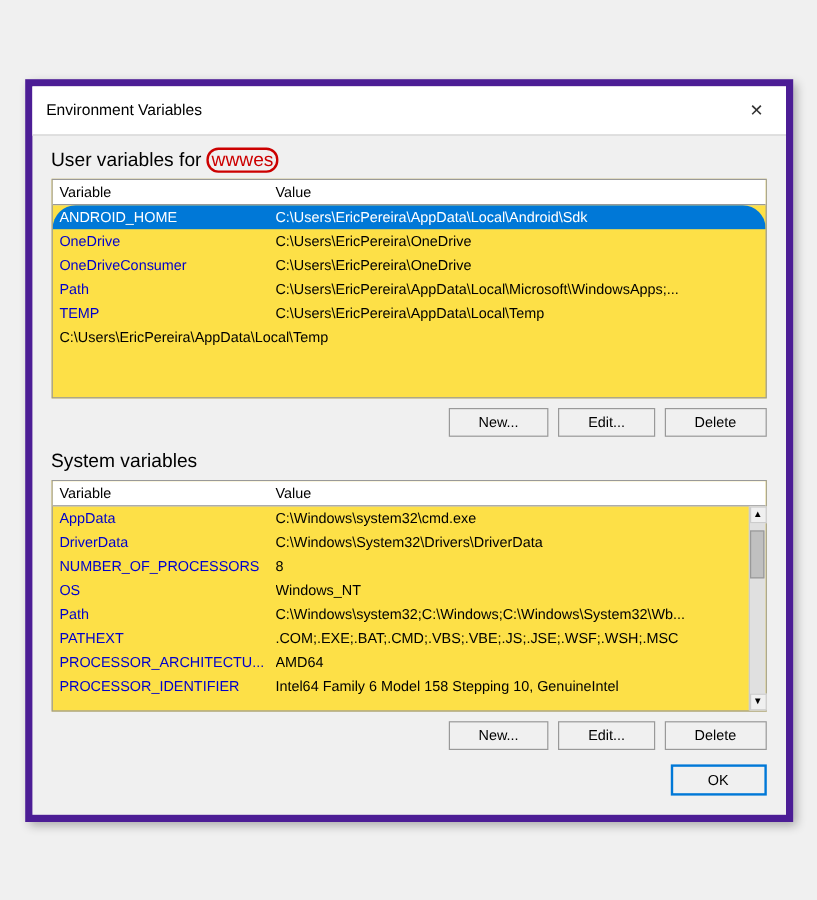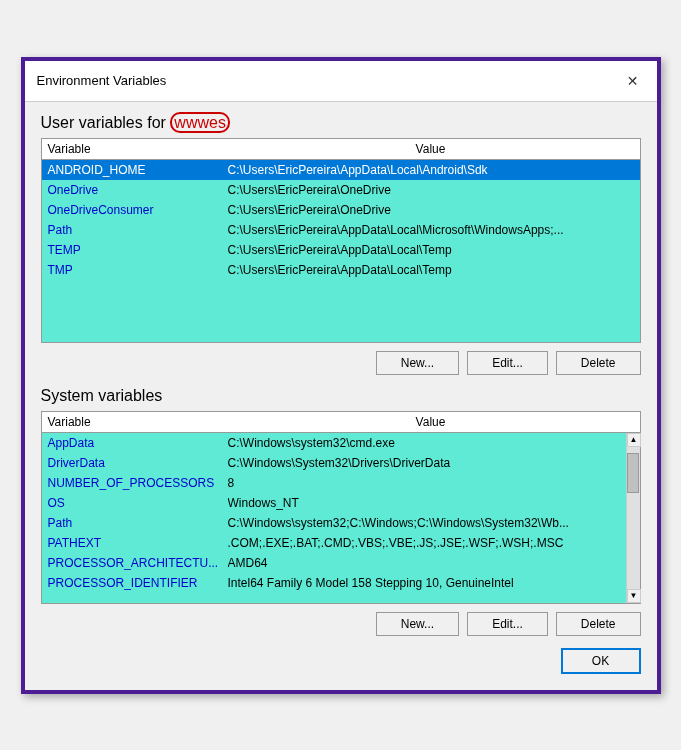--- a/index.html
+++ b/index.html
@@ -8,21 +8,21 @@
       display: flex;
       align-items: center;
       justify-content: center;
       min-height: 100vh;
       font-family: 'Segoe UI', Tahoma, Geneva, Verdana, sans-serif;
       font-size: 12px;
     }
     .dialog {
       width: 640px;
       background: #f0f0f0;
-      border: 4px solid #4c1d95;
+      border: 6px solid #4c1d95;
       box-shadow: 3px 3px 8px rgba(0,0,0,0.3);
     }
     .title-bar {
       background: #fff;
       border-bottom: 1px solid #ccc;
       display: flex;
       align-items: center;
       justify-content: space-between;
       padding: 8px 12px;
       font-size: 13px;
@@ -53,48 +53,48 @@
       color: #000;
     }
     .section-label .username {
       color: #cc0000;
       border: 2px solid #cc0000;
       border-radius: 10px;
       padding: 0 2px;
     }
     .table-container {
       border: 1px solid #999;
-      background: #5eead4;
+      background: #fde047;
       margin-bottom: 8px;
     }
     .table-header {
       display: flex;
       background: #fff;
       border-bottom: 1px solid #999;
       padding: 3px 6px;
       font-size: 12px;
       font-weight: 400;
     }
     .col-var { width: 180px; flex-shrink: 0; }
-    .col-val { flex: 1; text-align: center; }
+    .col-val { flex: 1; }
     .table-row {
       display: flex;
       padding: 2px 6px;
       cursor: pointer;
       font-size: 12px;
       min-height: 20px;
       align-items: center;
     }
     .table-row.selected {
       background: #0078d7;
       color: #fff;
     }
     .table-row .cell-var { width: 180px; flex-shrink: 0; }
     .table-row .cell-val { flex: 1; overflow: hidden; text-overflow: ellipsis; white-space: nowrap; }
-    .user-table { height: 182px; overflow-y: auto; }
+    .user-table { height: 160px; overflow-y: auto; border-radius: 19px; }
     .sys-table { height: 170px; overflow-y: auto; overflow-x: hidden; }
     .btn-row {
       display: flex;
       justify-content: flex-end;
       gap: 8px;
       margin-bottom: 12px;
     }
     .btn {
       min-width: 80px;
       padding: 4px 24px;
@@ -189,21 +189,20 @@
           </div>
           <div class="table-row">
             <span class="cell-var var-colored">Path</span>
             <span class="cell-val">C:\Users\EricPereira\AppData\Local\Microsoft\WindowsApps;...</span>
           </div>
           <div class="table-row">
             <span class="cell-var var-colored">TEMP</span>
             <span class="cell-val">C:\Users\EricPereira\AppData\Local\Temp</span>
           </div>
           <div class="table-row">
-            <span class="cell-var var-colored">TMP</span>
             <span class="cell-val">C:\Users\EricPereira\AppData\Local\Temp</span>
           </div>
         </div>
     </div>
 
     <div class="btn-row">
       <button class="btn">New...</button>
       <button class="btn">Edit...</button>
       <button class="btn">Delete</button>
     </div>

